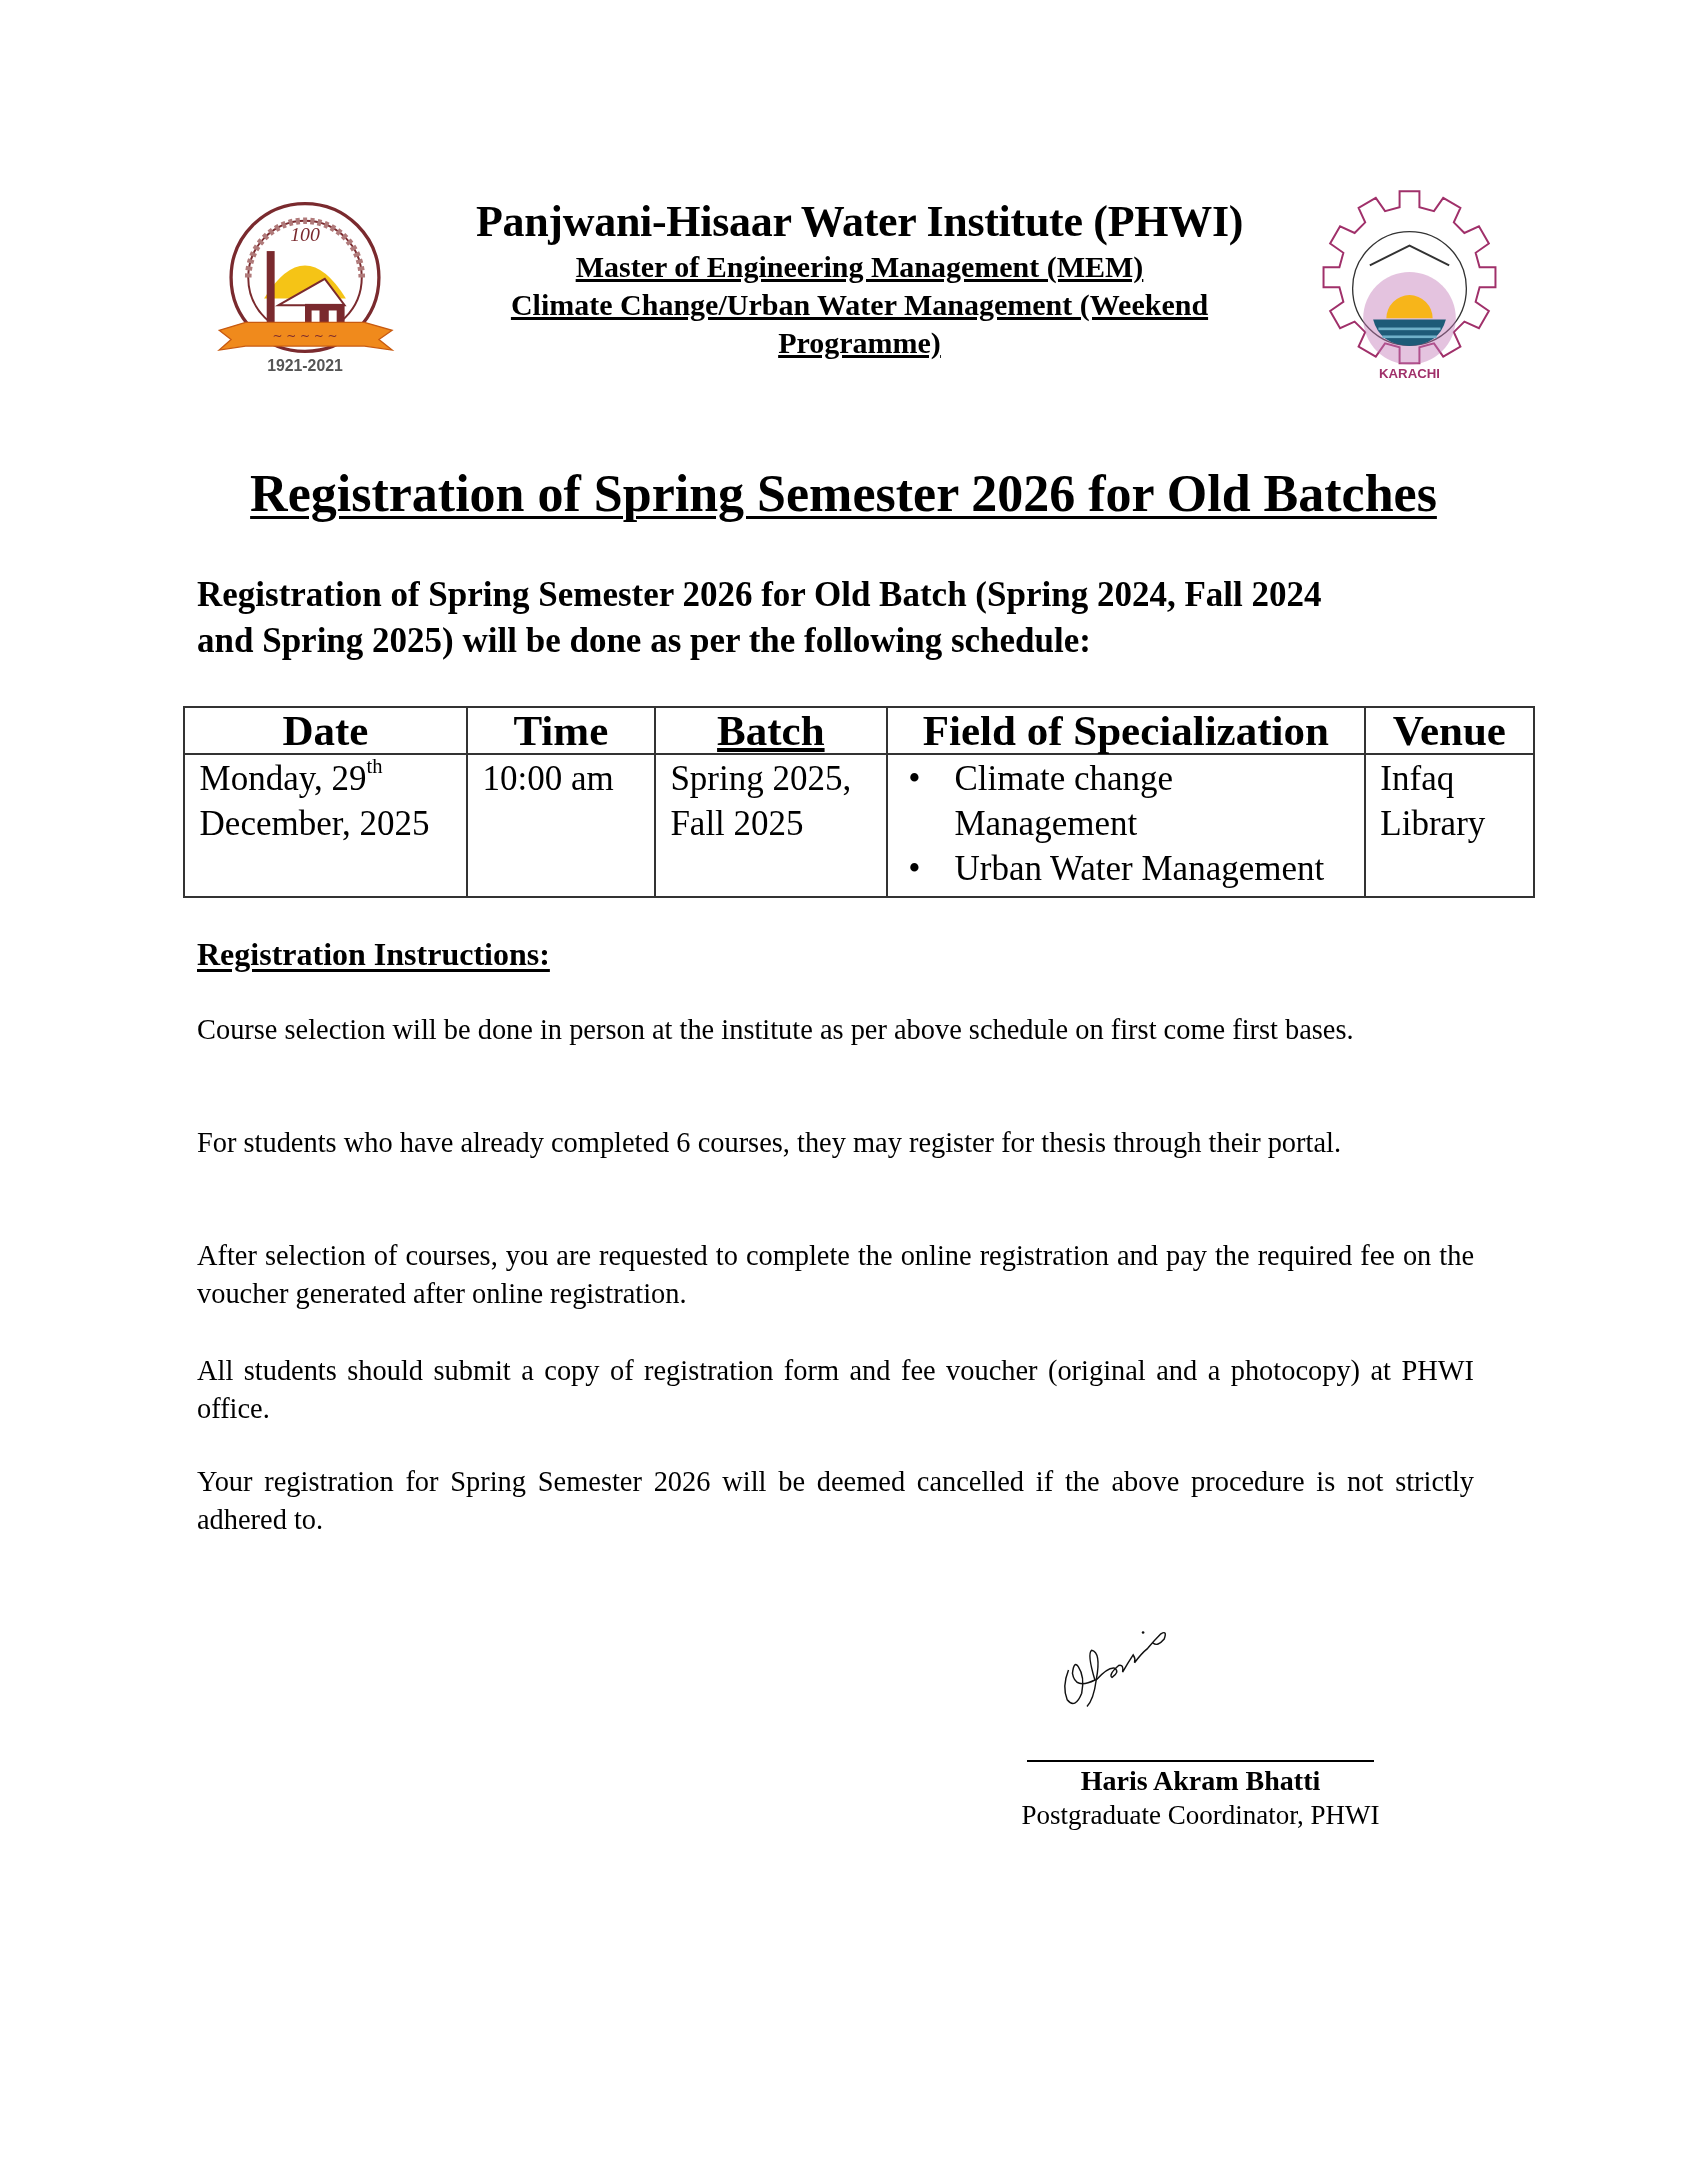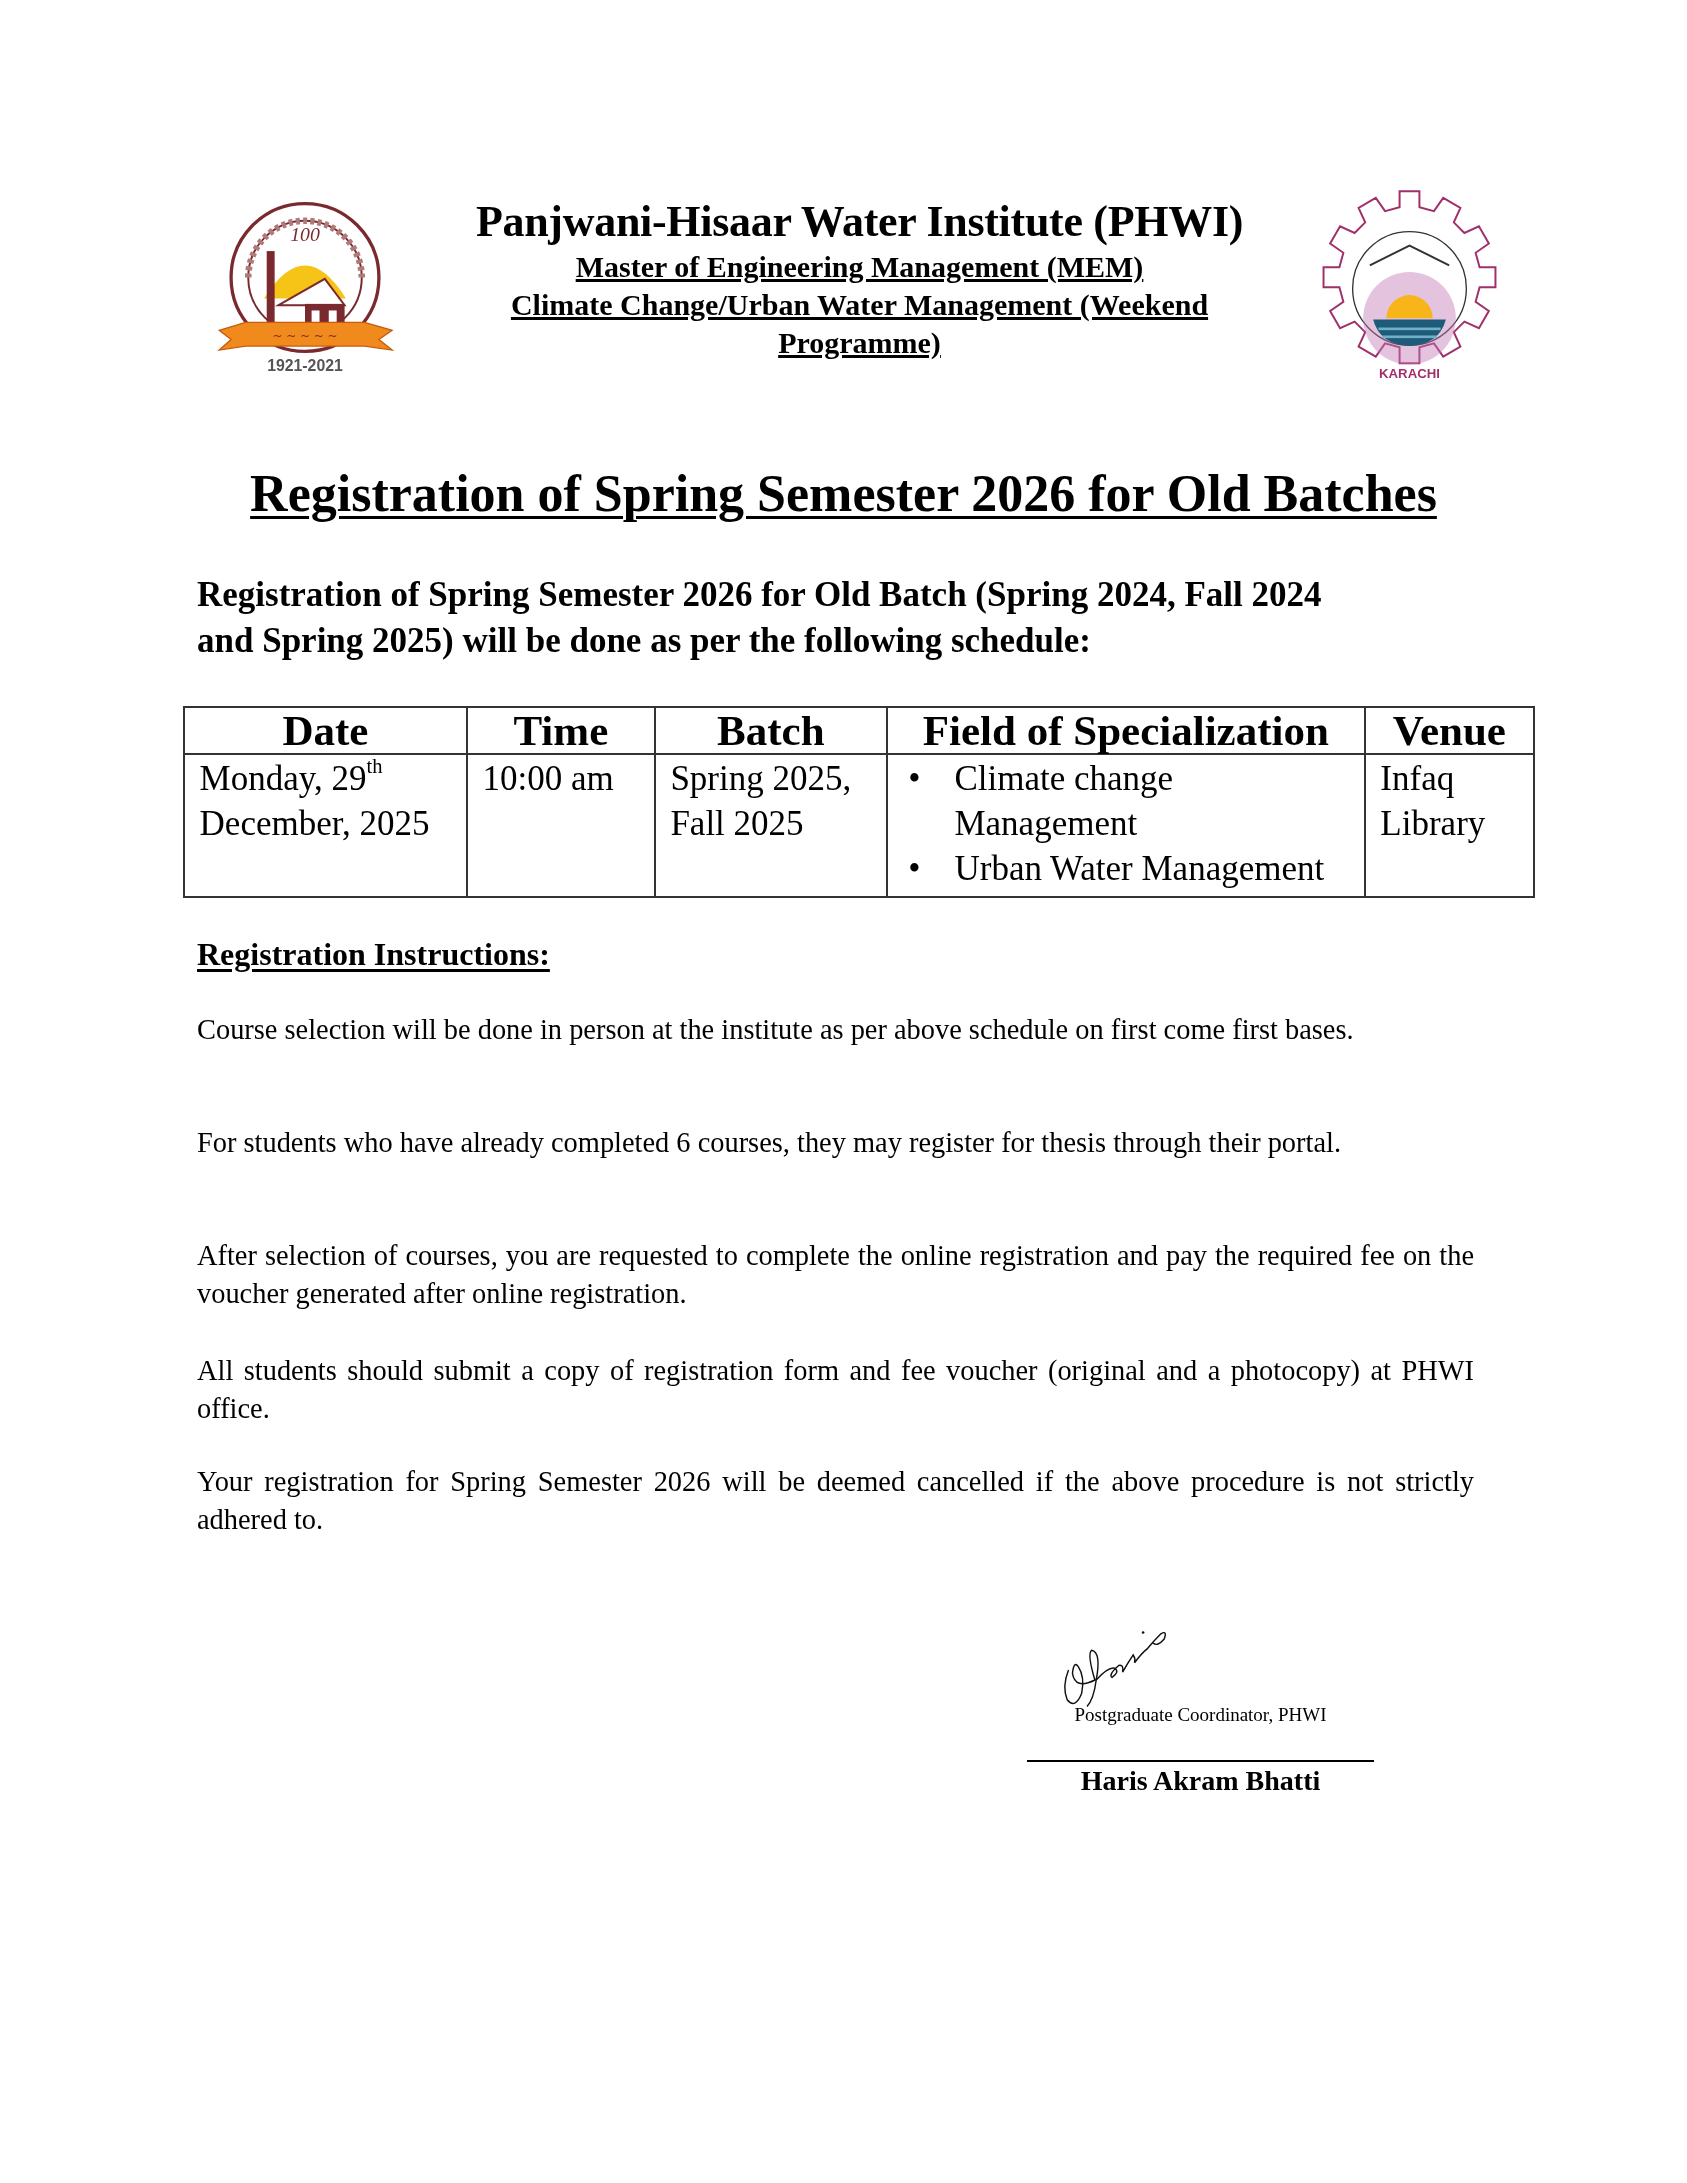--- a/index.html
+++ b/index.html
@@ -11,32 +11,32 @@
   .header-block { left: 423px; top: 195px; width: 873px; text-align: center; }
   .inst-title { font-weight: bold; font-size: 44px; line-height: 53px; letter-spacing: -0.3px; }
   .sub { font-weight: bold; font-size: 30px; line-height: 38px; text-decoration: underline; }
   .main-heading { left: 0; width: 1687px; top: 464px; text-align: center; font-weight: bold;
                   font-size: 52px; text-decoration: underline; text-decoration-thickness: 2.6px; text-underline-offset: 5.3px; }
   .intro { left: 197px; top: 572px; width: 1290px; font-weight: bold; font-size: 35px; line-height: 46px; }
   table.sched { position: absolute; left: 183px; top: 706px; width: 1352px; border-collapse: collapse; }
   table.sched th, table.sched td { border: 2px solid #333; vertical-align: top; }
   table.sched th { font-weight: bold; font-size: 43px; line-height: 40px; height: 42px; padding: 2.6px 5.3px 0 5.3px; text-align: center; }
   table.sched td { font-size: 35px; line-height: 45px; padding: 1.3px 12px 5.3px 14.6px; }
-  .c1 { width: 283px; } .c2 { width: 185px; } .c3 { width: 233px; } .c4 { width: 491px; } .c5 { width: 161px; }
+  .c1 { width: 283px; } .c2 { width: 185px; } .c3 { width: 233px; text-decoration: underline; } .c4 { width: 491px; } .c5 { width: 161px; }
   sup { font-size: 20.5px; line-height: 0; position: relative; top: -4px; vertical-align: super; }
   ul.fields { list-style: none; margin: 0; padding: 0; }
   ul.fields li { position: relative; padding-left: 60px; }
   ul.fields li .bullet { position: absolute; left: 0; top: 0; width: 40px; text-align: center; }
   .instr-head { left: 197px; top: 936px; font-weight: bold; font-size: 32px; text-decoration: underline;
                 text-decoration-thickness: 2.6px; text-underline-offset: 4px; }
   .para { left: 197px; width: 1277px; font-size: 28.4px; line-height: 38px; text-align: justify; }
   .sig { left: 1055px; top: 1614px; width: 126px; height: 99px; }
   .sig-line { left: 1027px; top: 1760px; width: 347px; height: 0; border-top: 2px solid #000; }
   .sig-name { left: 992px; width: 417px; top: 1765px; text-align: center; font-weight: bold; font-size: 28px; }
-  .sig-title { left: 959px; width: 483px; top: 1704px; text-align: center; font-size: 19px; }
+  .sig-title { left: 959px; width: 483px; top: 1800px; text-align: center; font-size: 27px; }
 </style>
 </head>
 <body>
 
 <div class="abs logo-left">
   <svg width="198" height="198" viewBox="0 0 300 300">
     <circle cx="150" cy="128" r="112" fill="#fff" stroke="#7a2a2e" stroke-width="5"></circle>
     <circle cx="150" cy="128" r="86" fill="#fff" stroke="#7a2a2e" stroke-width="3"></circle>
     <path d="M64 128 A86 86 0 0 1 236 128" fill="none" stroke="#b07a7a" stroke-width="10" stroke-dasharray="6 5"></path>
     <text x="150" y="72" text-anchor="middle" font-family="Liberation Serif, serif" font-style="italic" font-size="30" fill="#7a2a2e">100</text>

